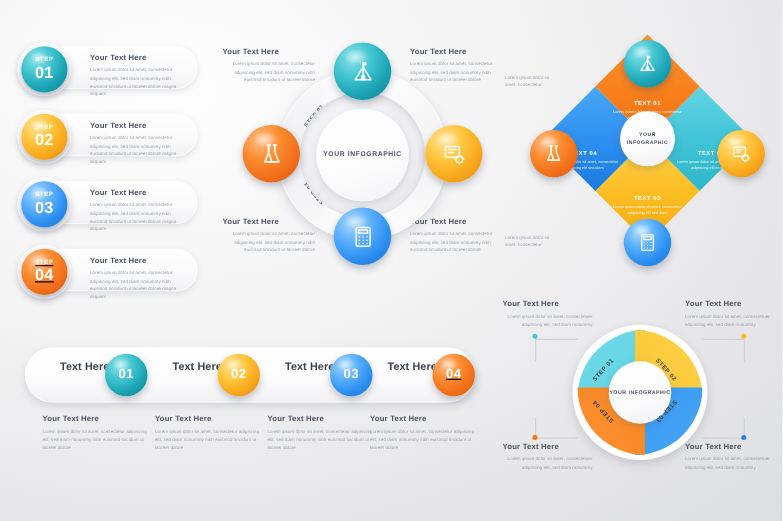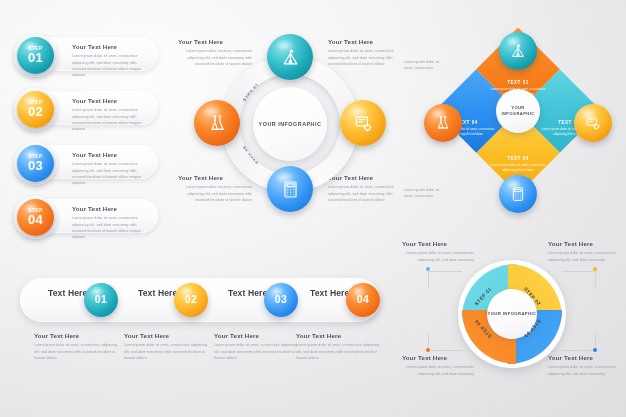--- a/index.html
+++ b/index.html
@@ -39,21 +39,21 @@
   .ball::after{
     content:""; position:absolute; left:18%; top:10%; width:42%; height:30%;
     background:radial-gradient(ellipse at 50% 50%, rgba(255,255,255,.55), rgba(255,255,255,0) 70%);
     border-radius:50%; pointer-events:none;
   }
   .ball .lab { font-size:5px; font-weight:bold; color:#fff; letter-spacing:.4px; line-height:1; opacity:.95; }
   .ball .num { font-size:13px; font-weight:bold; color:#fff; line-height:1.05; letter-spacing:.3px; }
   .b-teal  { background:radial-gradient(circle at 33% 27%, #8fe4ea 0%, #3fc3cf 35%, #1aa3b4 65%, #0b7f91 100%); }
   .b-amber { background:radial-gradient(circle at 33% 27%, #ffe495 0%, #ffc53d 35%, #f9a81b 65%, #e0850a 100%); }
   .b-blue  { background:radial-gradient(circle at 33% 27%, #a9d9ff 0%, #58aefb 35%, #2b8ef0 65%, #1a6fcc 100%);align-items:center; }
-  .b-orange{ background:radial-gradient(circle at 33% 27%, #ffc08c 0%, #fb8b2e 35%, #f2701a 65%, #d65510 100%); }
+  .b-orange{ background:radial-gradient(circle at 33% 27%, #ffc08c 0%, #fb8b2e 35%, #f2701a 65%, #d65510 100%);text-decoration:underline; }
 
   
   .ring-sec { position:absolute; left:178px; top:34px; width:222px; height:200px; }
   .ring-outer {
     position:absolute; left:44px; top:22px; width:136px; height:136px; border-radius:50%;
     background:conic-gradient(from 0deg,#ffffff,#f2f2f4,#ffffff,#ededf0,#ffffff);
     box-shadow:0 3px 9px rgba(110,115,125,.28), 0 0 0 .6px rgba(255,255,255,.9) inset;
   }
   .ring-gap {
     position:absolute; left:18px; top:18px; width:100px; height:100px; border-radius:50%;

